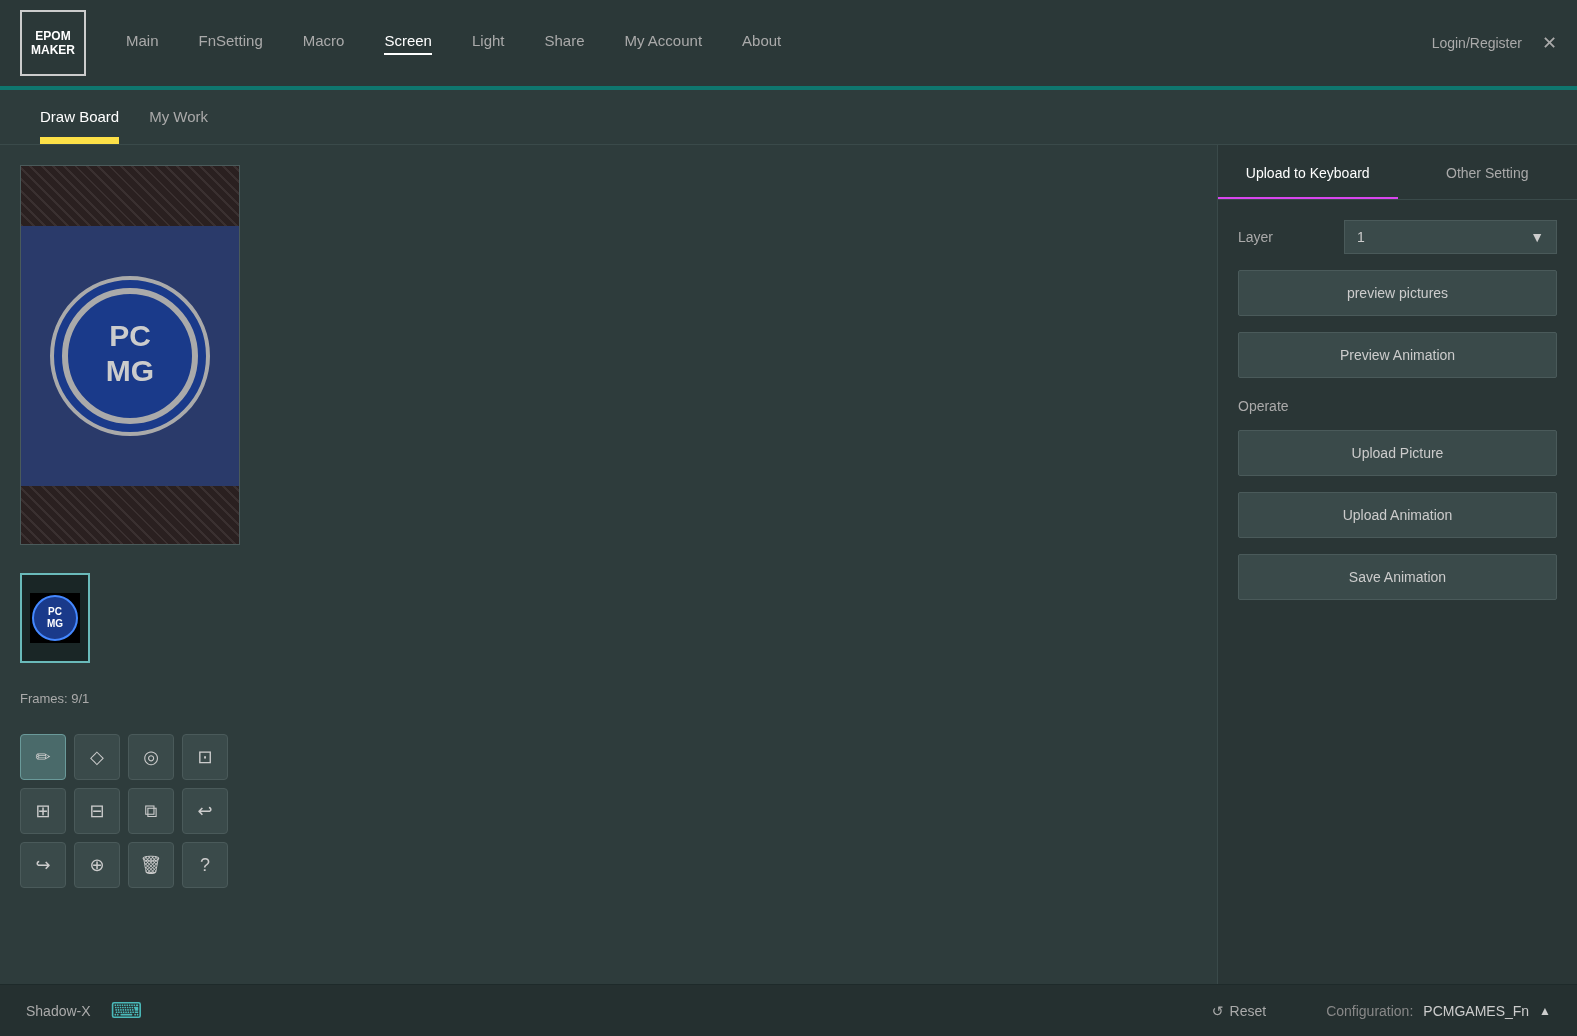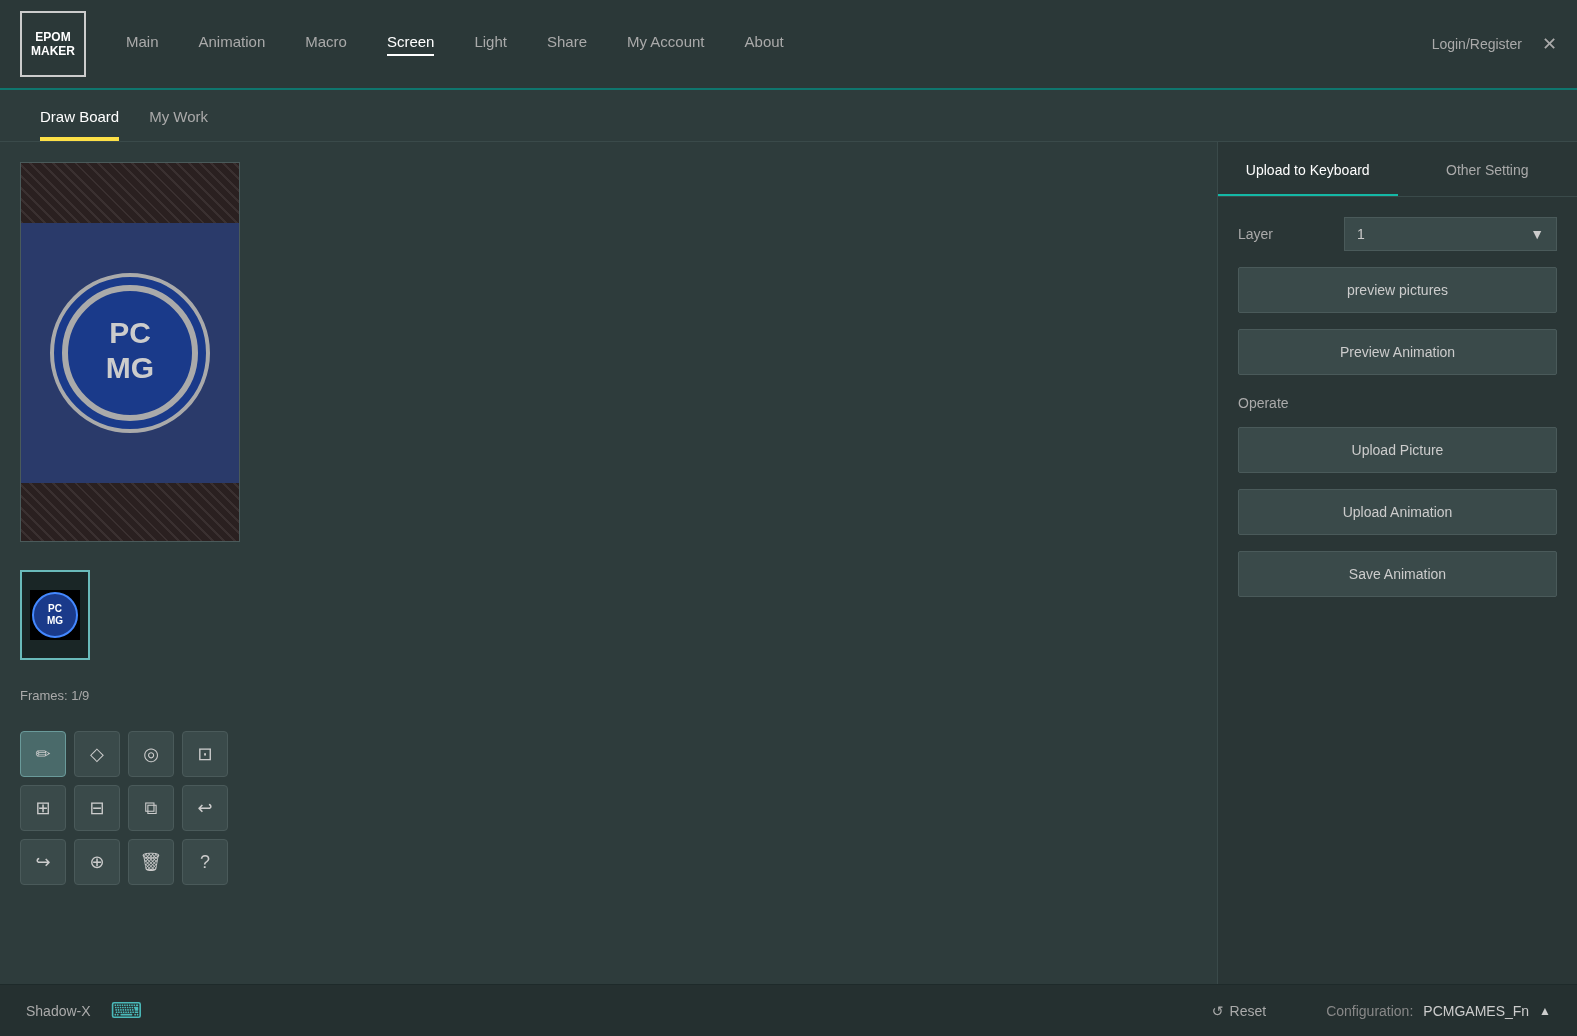--- a/index.html
+++ b/index.html
@@ -15,21 +15,21 @@
       flex-direction: column;
     }
 
     
     .top-nav {
       background-color: #2b3838;
       display: flex;
       align-items: center;
       height: 90px;
       padding: 0 20px;
-      border-bottom: 2px solid #0f766e;
+      border-bottom: 4px solid #0f766e;
       flex-shrink: 0;
     }
     .logo-box {
       border: 2px solid #ccc;
       padding: 6px 8px;
       margin-right: 40px;
       width: 66px;
       height: 66px;
       display: flex;
       align-items: center;
@@ -86,21 +86,21 @@
       flex-shrink: 0;
     }
     .sub-tab {
       color: #aaa;
       cursor: pointer;
       font-size: 15px;
       padding-bottom: 12px;
     }
     .sub-tab.active {
       color: #fff;
-      border-bottom: 4px solid #fde047;
+      border-bottom: 7px solid #fde047;
     }
 
     
     .main-content {
       display: flex;
       flex: 1;
       overflow: hidden;
     }
 
     
@@ -228,21 +228,21 @@
     .right-tab {
       flex: 1;
       text-align: center;
       padding: 20px 10px 16px;
       cursor: pointer;
       font-size: 14px;
       color: #aaa;
     }
     .right-tab.active {
       color: #fff;
-      border-bottom: 2px solid #14b8a6;
+      border-bottom: 2px solid #d946ef;
     }
 
     .right-body {
       padding: 20px;
       display: flex;
       flex-direction: column;
       gap: 16px;
     }
 
     .form-row {
@@ -360,21 +360,21 @@
 
 <div class="top-nav">
   <div class="logo-box">
     <div class="logo-text">
       <span>EPOM</span><br>
       <span>MAKER</span>
     </div>
   </div>
   <div class="nav-items">
     <span class="nav-item">Main</span>
-    <span class="nav-item">Animation</span>
+    <span class="nav-item">FnSetting</span>
     <span class="nav-item">Macro</span>
     <span class="nav-item active">Screen</span>
     <span class="nav-item">Light</span>
     <span class="nav-item">Share</span>
     <span class="nav-item">My Account</span>
     <span class="nav-item">About</span>
   </div>
   <div class="nav-right">
     <span class="login-btn">Login/Register</span>
     <span class="close-btn">✕</span>
@@ -407,21 +407,21 @@
       <div class="thumbnail thumb-selected">
         <svg class="pcmg-logo-small" viewBox="0 0 50 50">
           <rect width="50" height="50" fill="#000"></rect>
           <circle cx="25" cy="25" r="22" fill="#1a3a8a" stroke="#4488ff" stroke-width="2"></circle>
           <text x="25" y="22" text-anchor="middle" fill="#fff" font-size="10" font-weight="bold" font-family="Arial">PC</text>
           <text x="25" y="34" text-anchor="middle" fill="#fff" font-size="10" font-weight="bold" font-family="Arial">MG</text>
         </svg>
       </div>
     </div>
 
-    <div class="frames-info">Frames: 1/9</div>
+    <div class="frames-info">Frames: 9/1</div>
 
     <div class="toolbar">
       <div class="tool-btn active">✏</div>
       <div class="tool-btn">◇</div>
       <div class="tool-btn">◎</div>
       <div class="tool-btn">⊡</div>
       <div class="tool-btn">⊞</div>
       <div class="tool-btn">⊟</div>
       <div class="tool-btn">⧉</div>
       <div class="tool-btn">↩</div>

